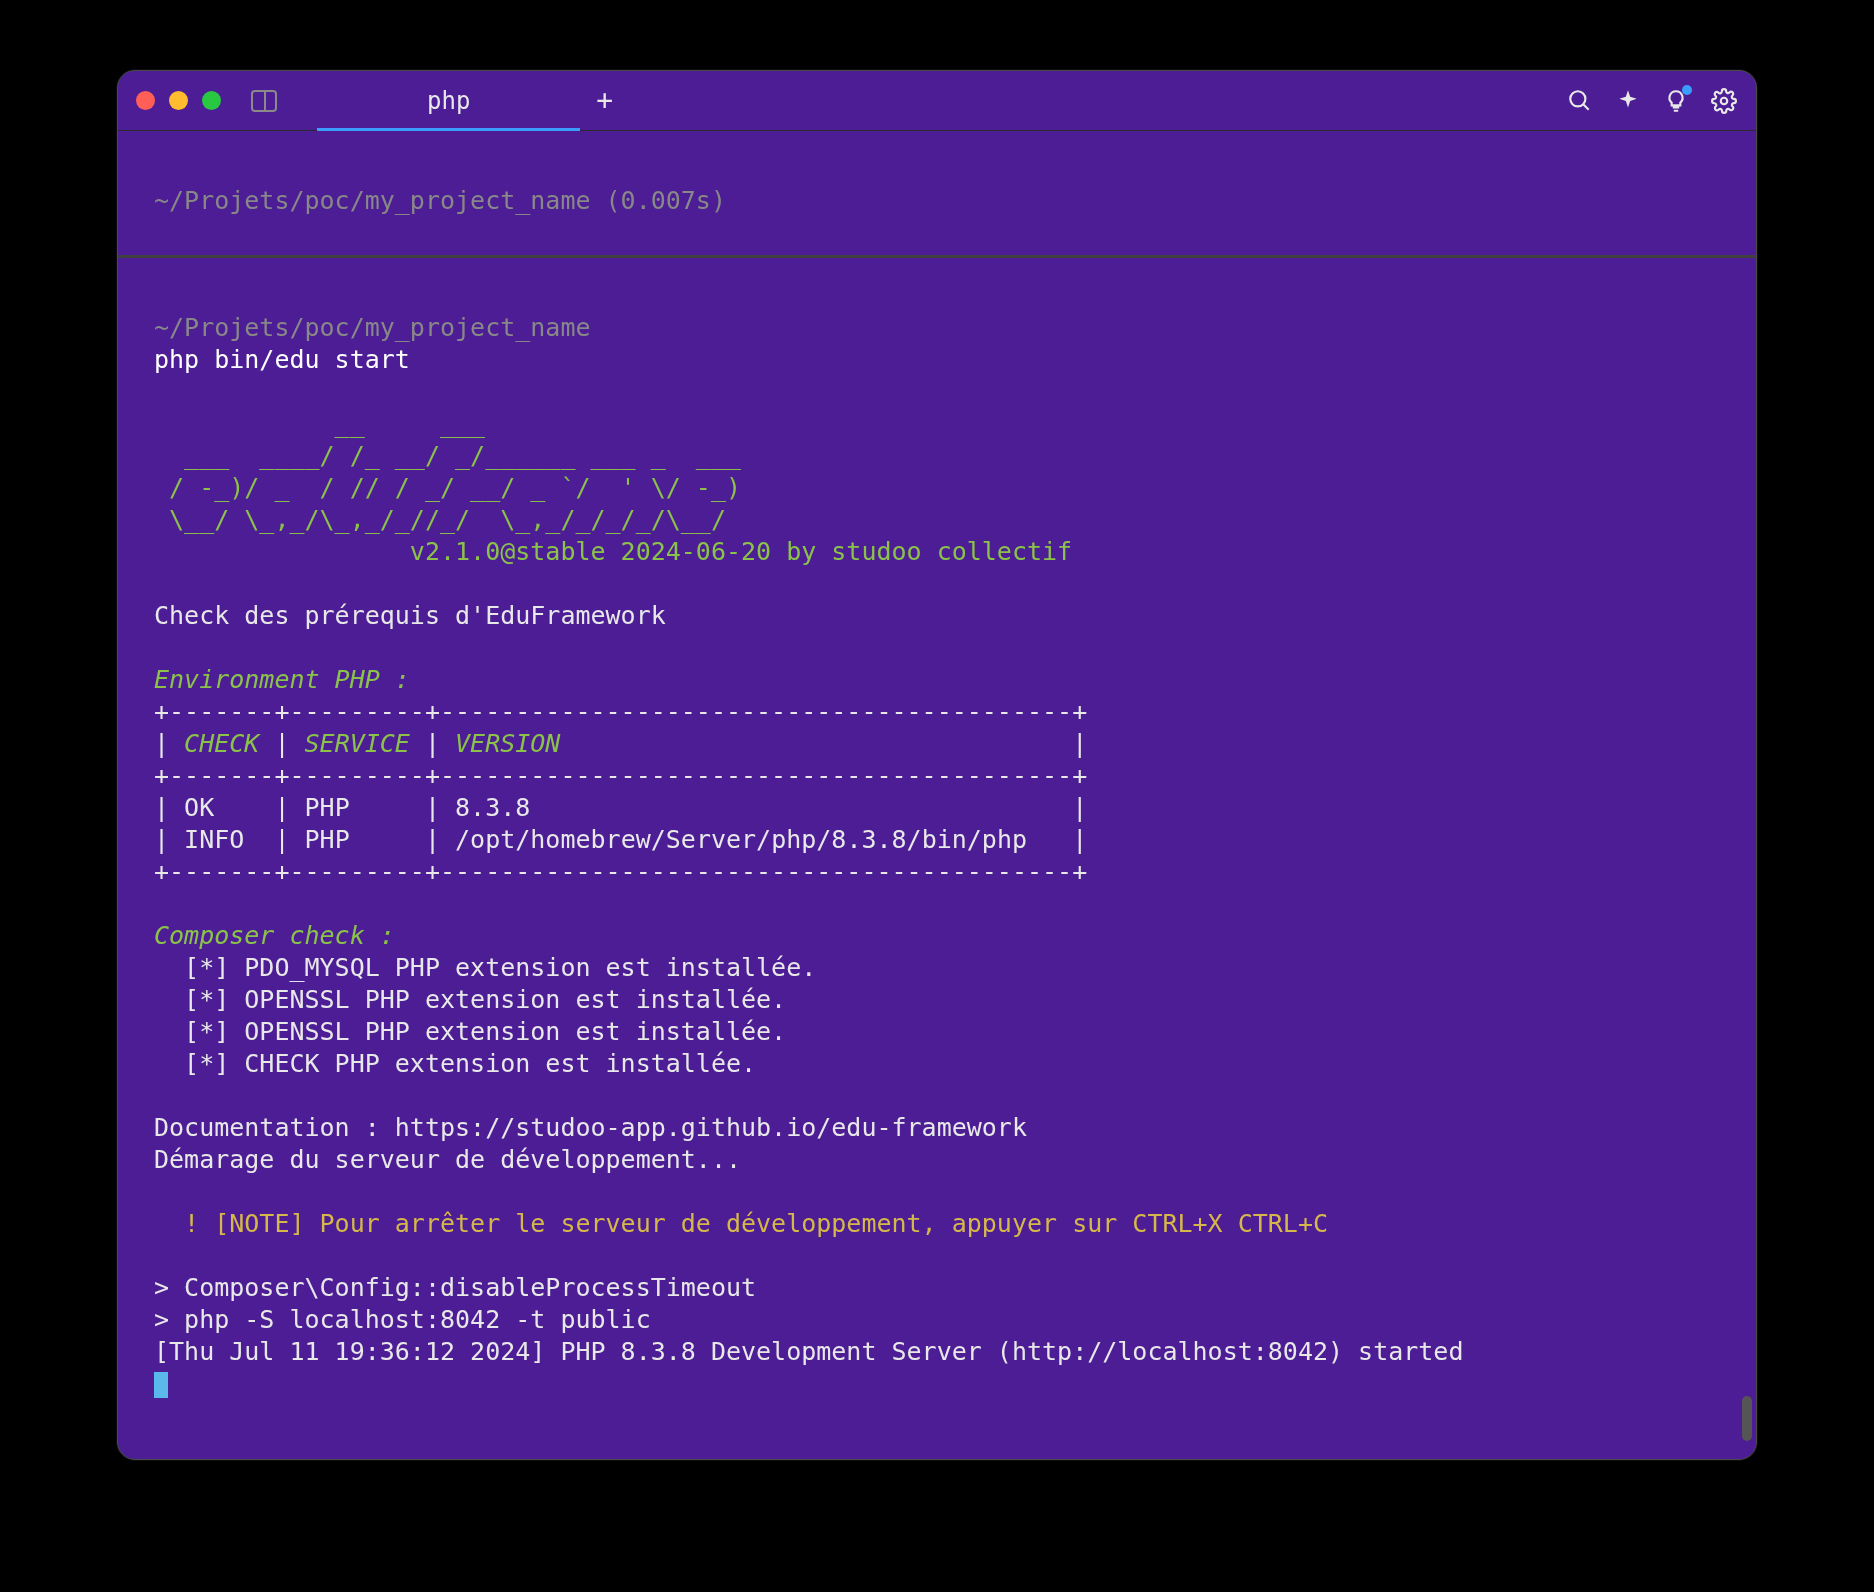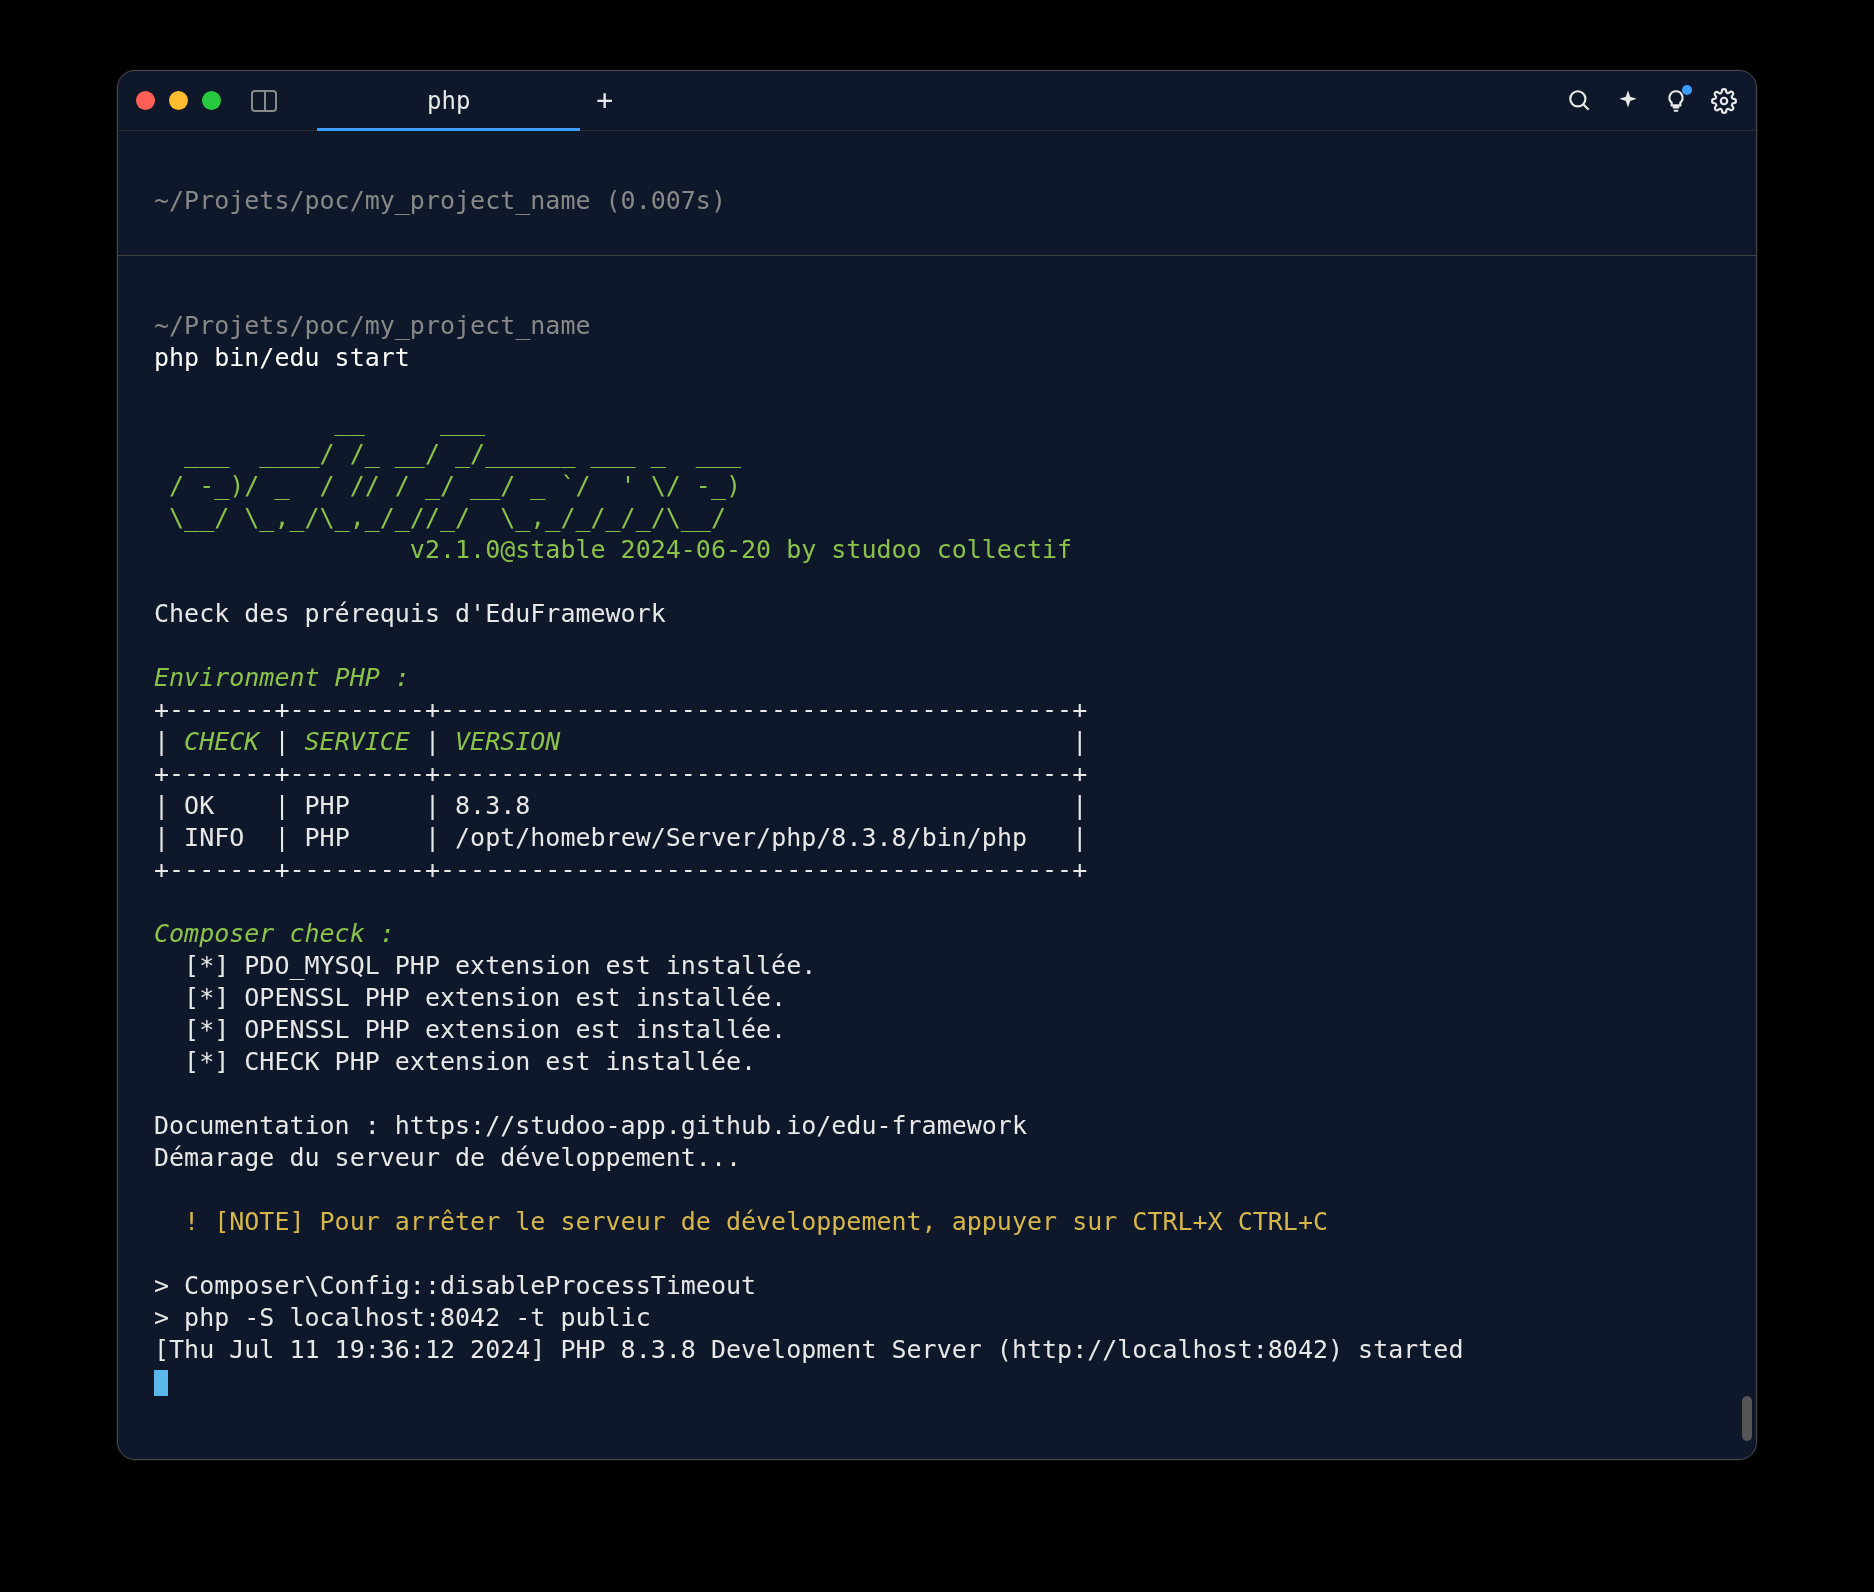--- a/index.html
+++ b/index.html
@@ -13,21 +13,21 @@
       height: 1592px;
       font-family: 'SF Mono', 'Menlo', 'Monaco', 'Consolas', monospace;
       display: flex;
       justify-content: center;
       align-items: flex-start;
       padding-top: 70px;
     }
     .terminal-window {
       width: 1640px;
       height: 1390px;
-      background: #0f172a;
+      background: #4c1d95;
       border: 1px solid #4a4a4a;
       border-radius: 18px;
       overflow: hidden;
       position: relative;
       box-shadow: 0 0 0 1px rgba(255,255,255,0.05);
     }
     .titlebar {
       height: 60px;
       display: flex;
       align-items: center;
@@ -155,21 +155,21 @@
       color: #8bc34a;
       font-style: italic;
     }
     .yellow-text {
       color: #d6b84a;
     }
     .white-text {
       color: #e8e8e8;
     }
     .divider-section {
-      border-bottom: 1px solid #404040;
+      border-bottom: 3px solid #404040;
       margin: 0 -36px;
       padding: 0 36px 38px 36px;
       margin-bottom: 22px;
     }
     .cursor-block {
       display: inline-block;
       width: 14px;
       height: 26px;
       background: #5ab9ea;
       vertical-align: text-bottom;

